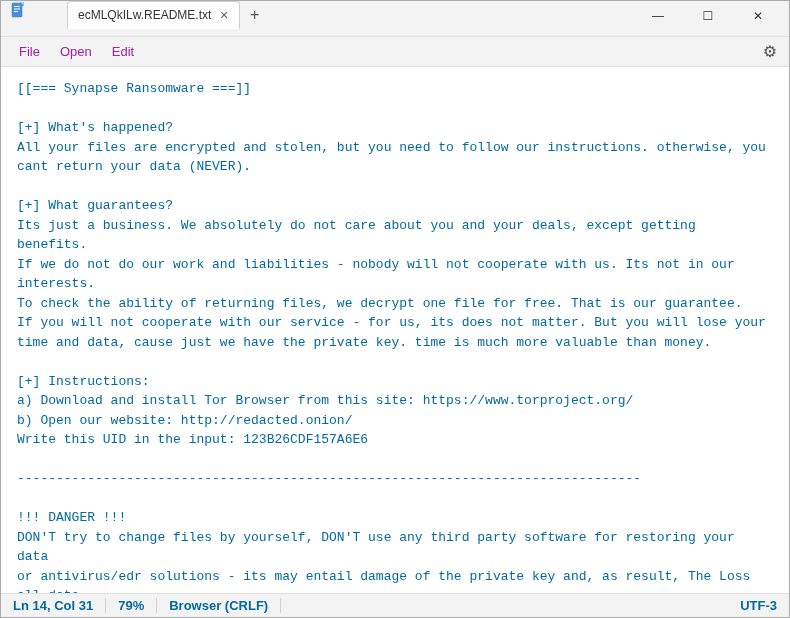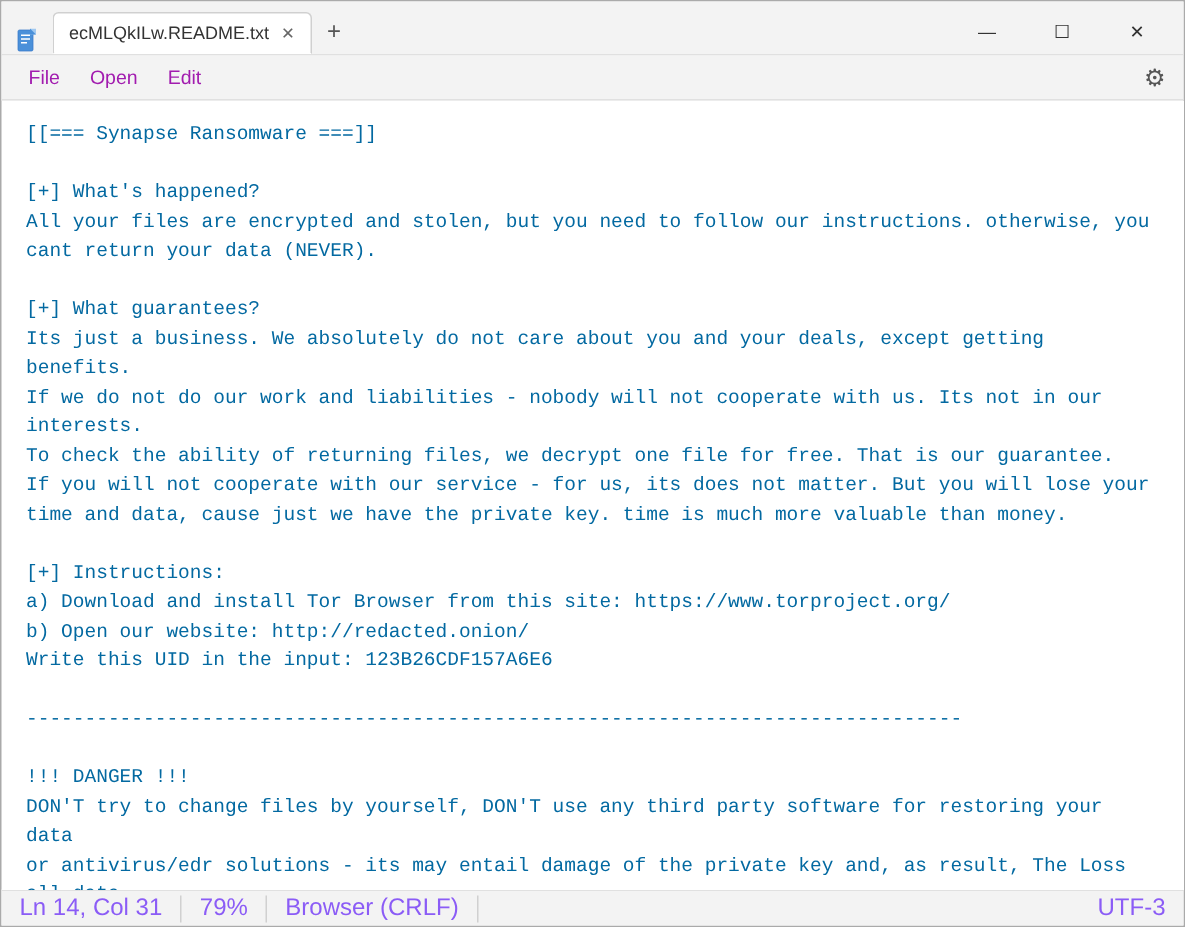--- a/index.html
+++ b/index.html
@@ -23,24 +23,25 @@
       border: 1px solid #aaa;
       display: flex;
       flex-direction: column;
     }
 
     
     .title-bar {
       background: #f3f3f3;
       height: 36px;
       display: flex;
-      align-items: flex-end;
+      align-items: flex-start;
       padding: 0 8px;
       border-bottom: 1px solid #e0e0e0;
       user-select: none;
+      gap: 32px;
     }
 
     .title-bar-icon {
       width: 18px;
       height: 18px;
       margin-right: 8px;
       display: flex;
       align-items: center;
       justify-content: center;
     }
@@ -147,22 +148,23 @@
     }
 
     
     .status-bar {
       height: 24px;
       background: #f3f3f3;
       border-top: 1px solid #e0e0e0;
       display: flex;
       align-items: center;
       padding: 0 12px;
-      font-size: 16px;
-      color: #8b5cf6;
+      font-size: 13px;
+      color: #0369a1;
+      font-weight: bold;
     }
 
     .status-segment {
       padding: 0 12px;
       border-right: 1px solid #d0d0d0;
     }
 
     .status-segment:first-child {
       padding-left: 0;
     }

